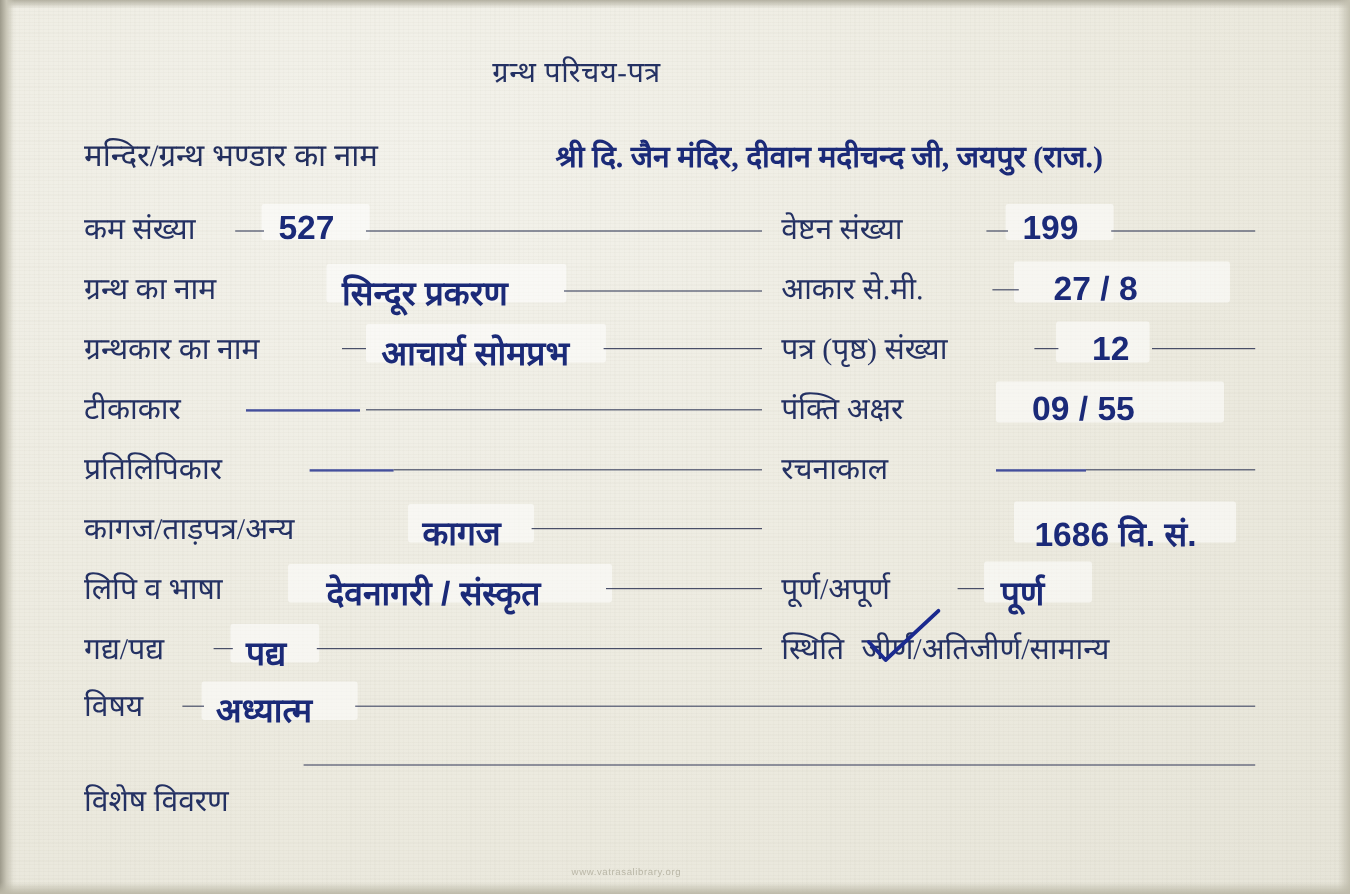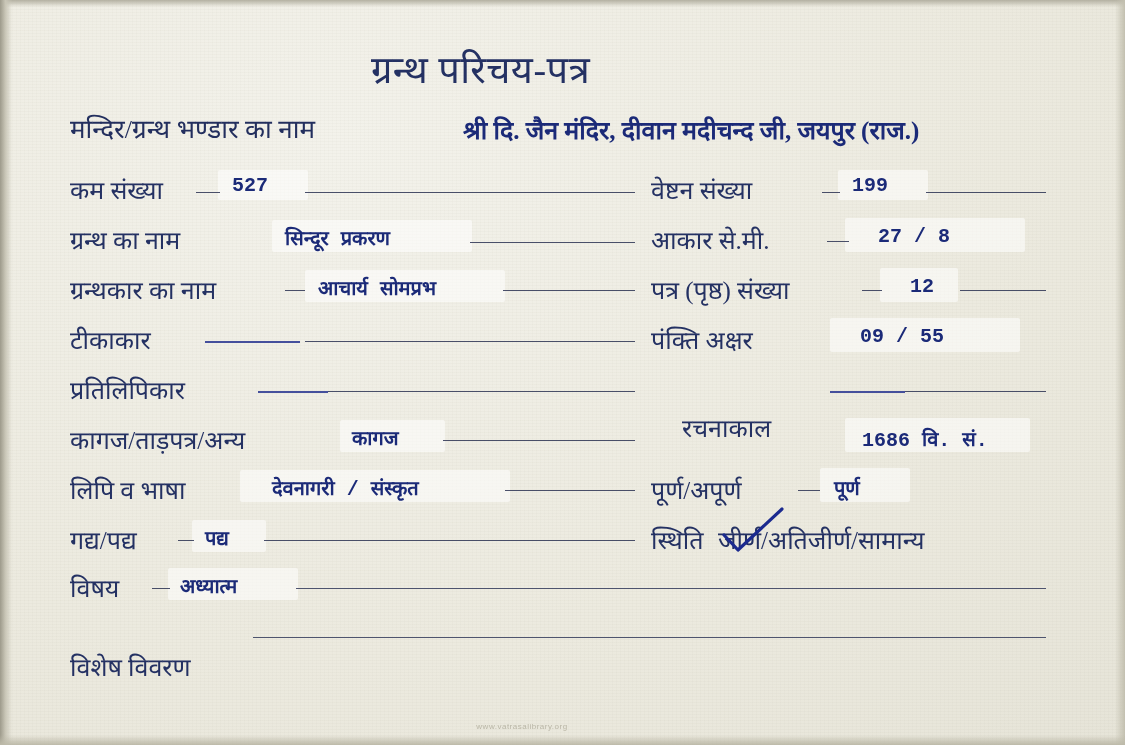--- a/index.html
+++ b/index.html
@@ -66,21 +66,21 @@
     color: #1b2a78;
     font-weight: 700;
   }
 
   #title {
     position: absolute;
     top: 42px;
     left: 0;
     width: 961px;
     text-align: center;
-    font-size: 38px;
+    font-size: 24px;
     letter-spacing: 0.5px;
     color: #243163;
     font-family: "Liberation Serif", serif;
   }
 
   .row {
     position: absolute;
     white-space: nowrap;
   }
 
@@ -97,23 +97,23 @@
   
   .lbl {
     position: absolute;
     font-size: 25px;
     white-space: nowrap;
     font-family: "Liberation Serif", serif;
     color: #243163;
   }
   .val {
     position: absolute;
-    font-size: 20px;
+    font-size: 28px;
     white-space: nowrap;
-    font-family: Liberation Mono, monospace;
+    font-family: Liberation Sans, sans-serif;
     color: #1b2a78;
     font-weight: 700;
   }
   .rule {
     position: absolute;
     height: 0;
     border-top: 1.6px solid #2c3352;
     opacity: 0.85;
   }
   .rule.thin {
@@ -196,21 +196,21 @@
   <div class="rule" style="left:305px; top:341px; width:330px;"></div>
 
   <div class="lbl" style="left:651px; top:322px;">पंक्ति अक्षर</div>
   <div class="hl" style="left:830px; top:318px; width:190px; height:34px;"></div>
   <div class="val" style="left:860px; top:325px;">09 / 55</div>
 
   <div class="lbl" style="left:70px; top:372px;">प्रतिलिपिकार</div>
   <div class="rule blue" style="left:258px; top:391px; width:70px;"></div>
   <div class="rule" style="left:328px; top:391px; width:307px;"></div>
 
-  <div class="lbl" style="left:682px; top:372px;margin-top:38px;">रचनाकाल</div>
+  <div class="lbl" style="left:651px; top:372px;">रचनाकाल</div>
   <div class="rule blue" style="left:830px; top:391px; width:75px;"></div>
   <div class="rule" style="left:905px; top:391px; width:141px;"></div>
 
   <div class="lbl" style="left:70px; top:422px;">कागज/ताड़पत्र/अन्य</div>
   <div class="hl" style="left:340px; top:420px; width:105px; height:32px;"></div>
   <div class="val" style="left:352px; top:424px;">कागज</div>
   <div class="rule" style="left:443px; top:440px; width:192px;"></div>
 
   <div class="hl" style="left:845px; top:418px; width:185px; height:34px;"></div>
   <div class="val" style="left:862px; top:425px;">1686 वि. सं.</div>

